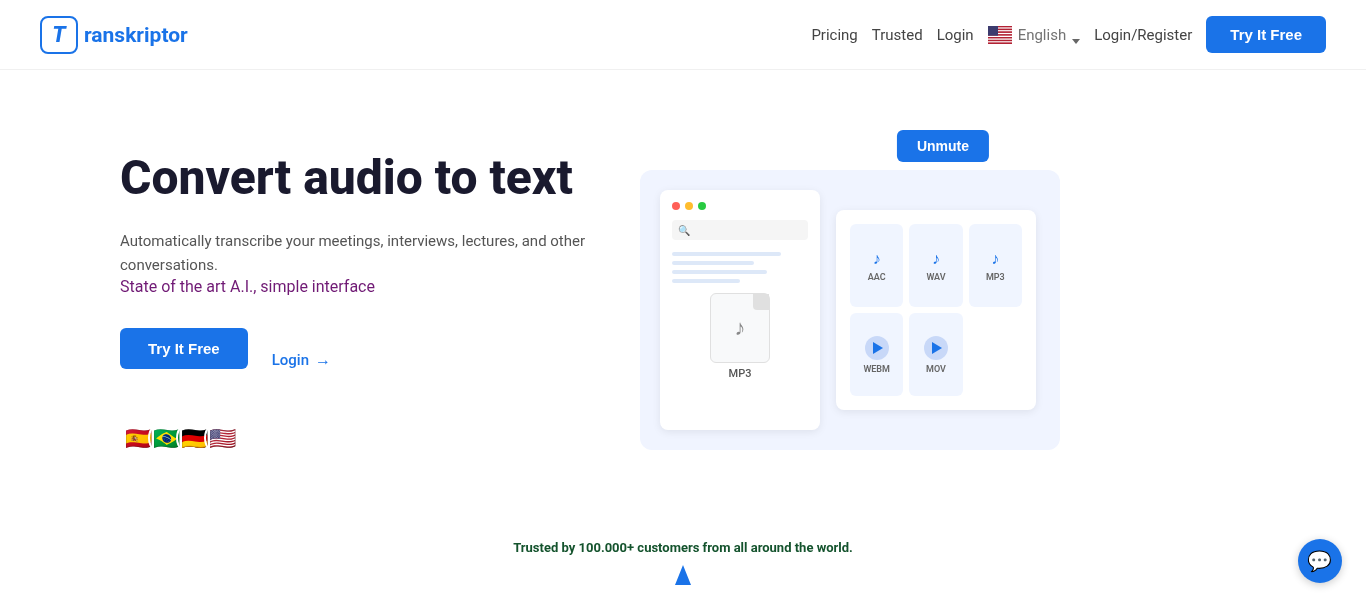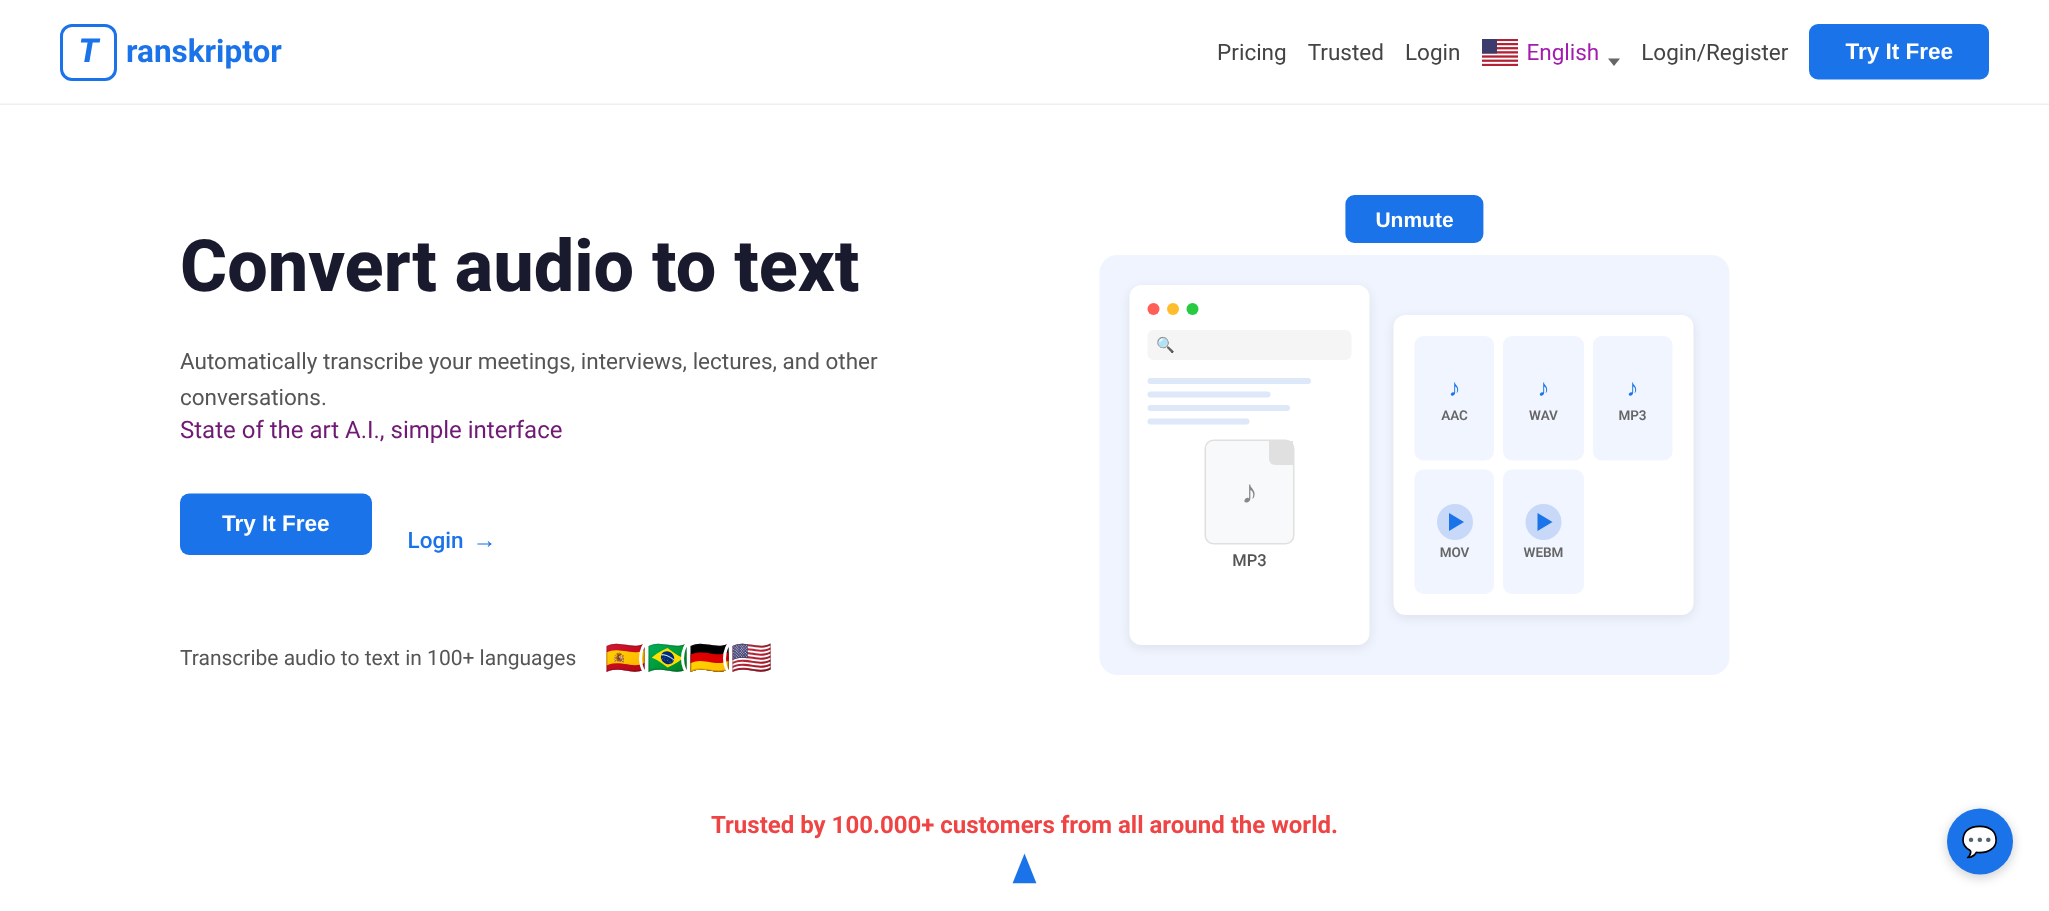--- a/index.html
+++ b/index.html
@@ -62,21 +62,21 @@
       color: #444;
       text-decoration: none;
       font-weight: 400;
     }
 
     .nav-lang {
       display: flex;
       align-items: flex-end;
       gap: 6px;
       font-size: 15px;
-      color: #a21caf;
+      color: #737373;
       cursor: pointer;
     }
 
     .chevron-down {
       width: 0;
       height: 0;
       border-left: 4px solid transparent;
       border-right: 4px solid transparent;
       border-top: 5px solid #666;
     }
@@ -192,21 +192,21 @@
       justify-content: center;
       font-size: 22px;
     }
     .flag-circle:first-child { margin-left: 0; }
 
     
     .hero-right {
       position: relative;
       flex: 1;
       display: flex;
-      justify-content: center;
+      justify-content: flex-start;
       align-items: flex-start;
       padding-top: 0;
     }
 
     .unmute-btn {
       position: absolute;
       top: 0;
       left: 50%;
       transform: translateX(-50%);
       background: #1a73e8;
@@ -373,23 +373,23 @@
     }
 
     
     .bottom-section {
       text-align: center;
       padding: 20px 0 0 0;
       background: #fff;
     }
 
     .trusted-text {
-      font-size: 16px;
+      font-size: 13px;
       font-weight: 700;
-      color: #ef4444;
+      color: #14532d;
     }
 
     .chart-hint {
       display: flex;
       justify-content: center;
       padding-top: 10px;
     }
 
     .chart-bar {
       width: 0;
@@ -469,21 +469,20 @@
 
     <div class="hero-buttons">
       <button class="btn-try-hero">Try It Free</button>
       <a class="btn-login" href="#">
         <span>Login</span>
         <span class="arrow-right">→</span>
       </a>
     </div>
 
     <div class="languages-row">
-      <span class="languages-text">Transcribe audio to text in 100+ languages</span>
       <div class="flags-group">
         <div class="flag-circle">🇪🇸</div>
         <div class="flag-circle">🇧🇷</div>
         <div class="flag-circle">🇩🇪</div>
         <div class="flag-circle">🇺🇸</div>
       </div>
     </div>
   </div>
 
   <div class="hero-right">
@@ -528,27 +527,27 @@
         </div>
         <div class="format-item">
           <span class="music-note-icon">♪</span>
           <span class="format-label">MP3</span>
         </div>
 
         <div class="format-item">
           <div class="format-play-icon">
             <div class="play-triangle"></div>
           </div>
-          <span class="format-label">MOV</span>
+          <span class="format-label">WEBM</span>
         </div>
         <div class="format-item">
           <div class="format-play-icon">
             <div class="play-triangle"></div>
           </div>
-          <span class="format-label">WEBM</span>
+          <span class="format-label">MOV</span>
         </div>
       </div>
     </div>
   </div>
 </section>
 
 <div class="bottom-section">
   <p class="trusted-text">Trusted by 100.000+ customers from all around the world.</p>
   <div class="chart-hint">
     <div class="chart-bar"></div>

